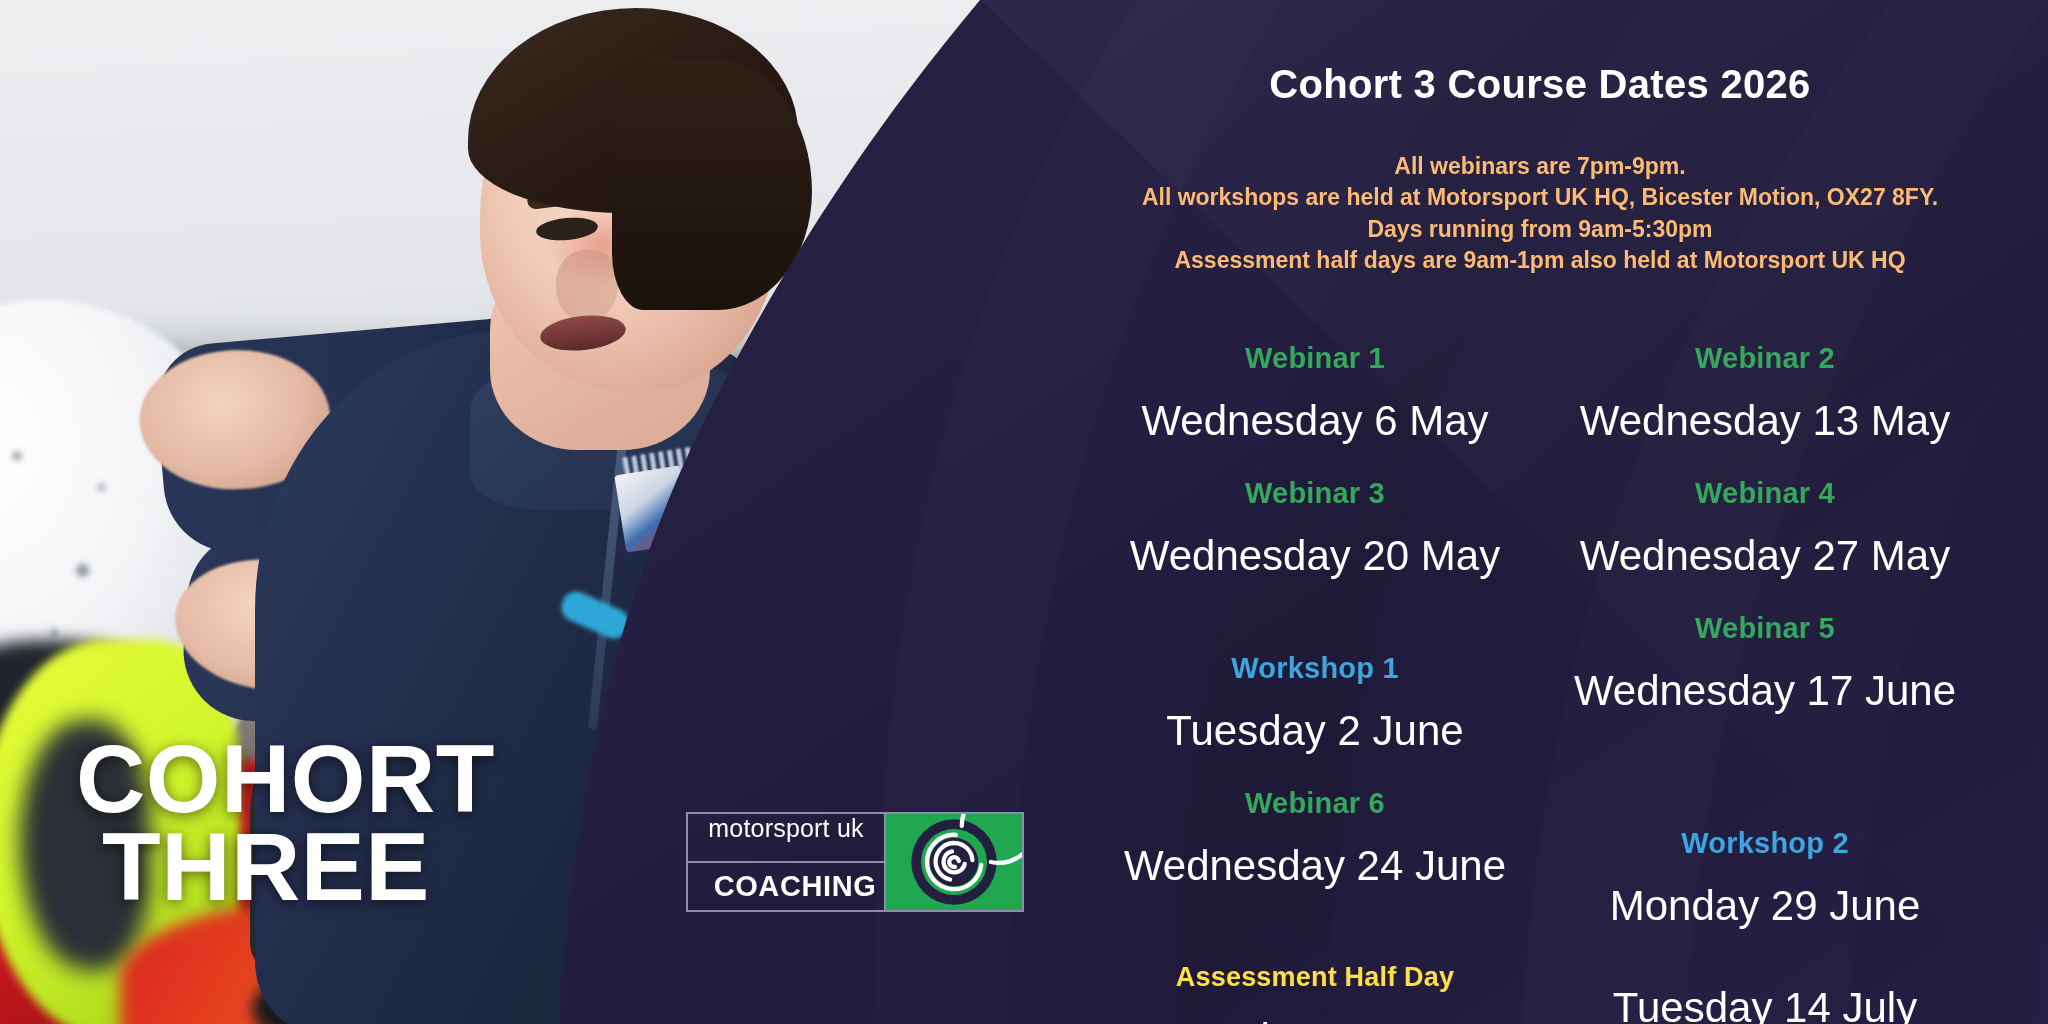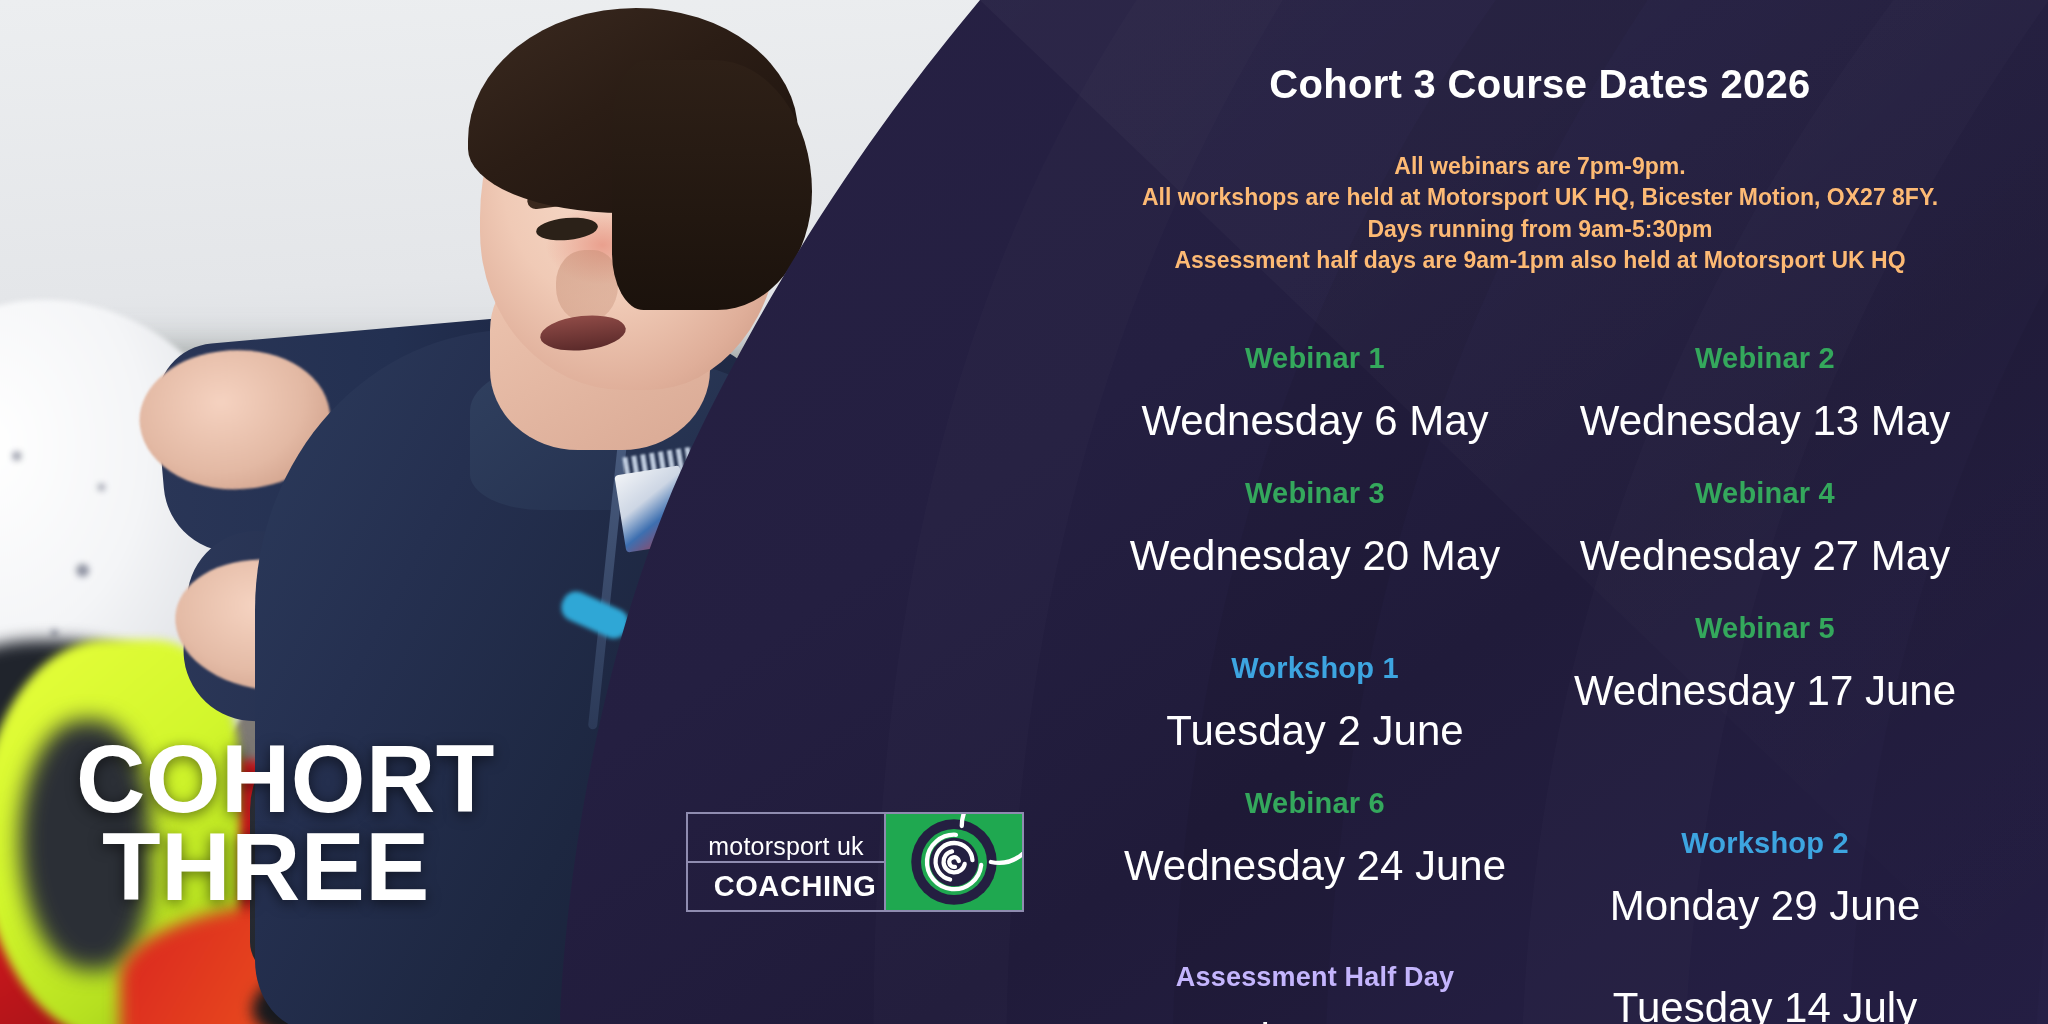--- a/index.html
+++ b/index.html
@@ -157,28 +157,28 @@
     line-height:1.36; font-weight:600; }
   .sub div { white-space:nowrap; }
 
   .grid { margin-top:52px; }
   .row { display:flex; }
   .cell { flex:1; text-align:center; padding:14px 0 18px; }
   .cell .lbl { font-weight:700; font-size:29px; letter-spacing:.2px; }
   .cell .dt  { font-weight:400; font-size:42px; color:#ffffff; margin-top:22px; }
   .lbl.green { color:#34a85c; }
   .lbl.blue  { color:#3da5e0;margin-top:40px; }
-  .lbl.white { color:#c4b5fd; }
+  .lbl.white { color:#fde047; }
   .cell.narrow .lbl { font-size:27px; }
 
   
   .logo { position:absolute; left:686px; top:812px; width:338px; height:100px; z-index:8;
     display:flex; border:2px solid #8f8cb0; }
   .logo-left { flex:0 0 196px; display:flex; flex-direction:column; }
-  .logo-l1 { flex:1; display:flex; align-items:flex-end; justify-content:center;
+  .logo-l1 { flex:1; display:flex; align-items:flex-start; justify-content:center;
     border-bottom:2px solid #8f8cb0; }
   .logo-l2 { flex:1; display:flex; align-items:center; justify-content:center;padding-left:18px; }
   .logo-l1 span { color:#fff; font-size:25px; font-weight:400; letter-spacing:.2px; }
   .logo-l2 span { color:#fff; font-size:29px; font-weight:700; letter-spacing:.6px; }
   .logo-mark { flex:1; background:#1fa850; position:relative; overflow:hidden;
     border-left:2px solid #8f8cb0; display:flex; align-items:center; justify-content:center; }
 </style>
 </head>
 <body>
 

